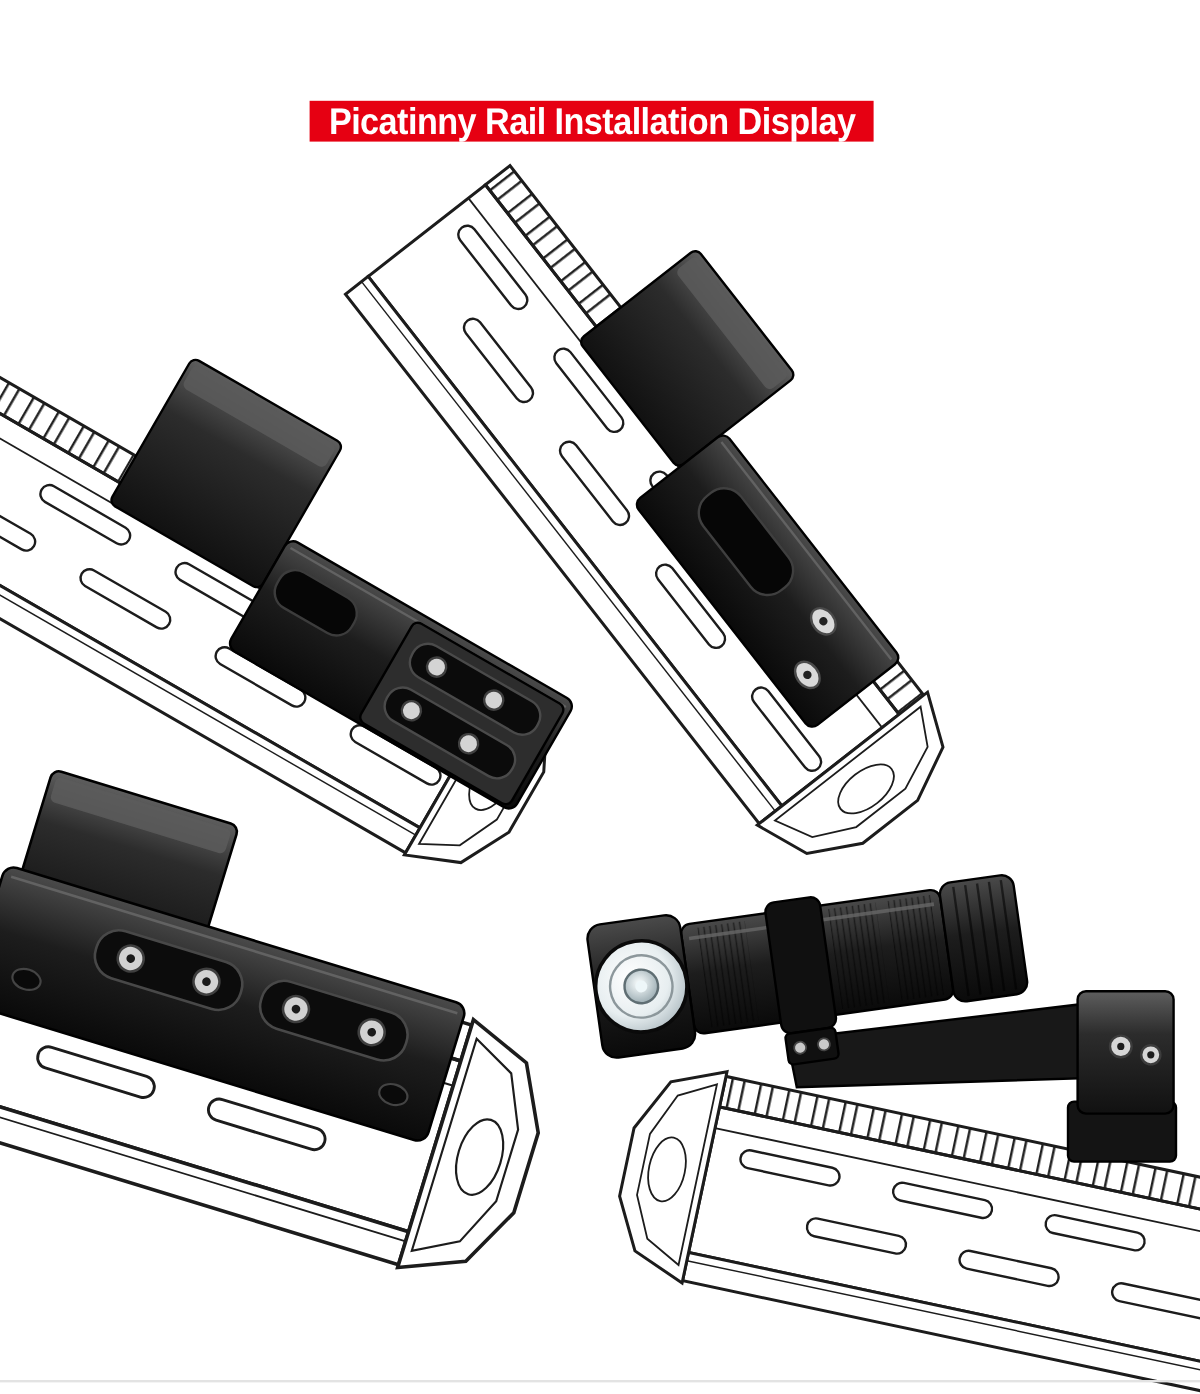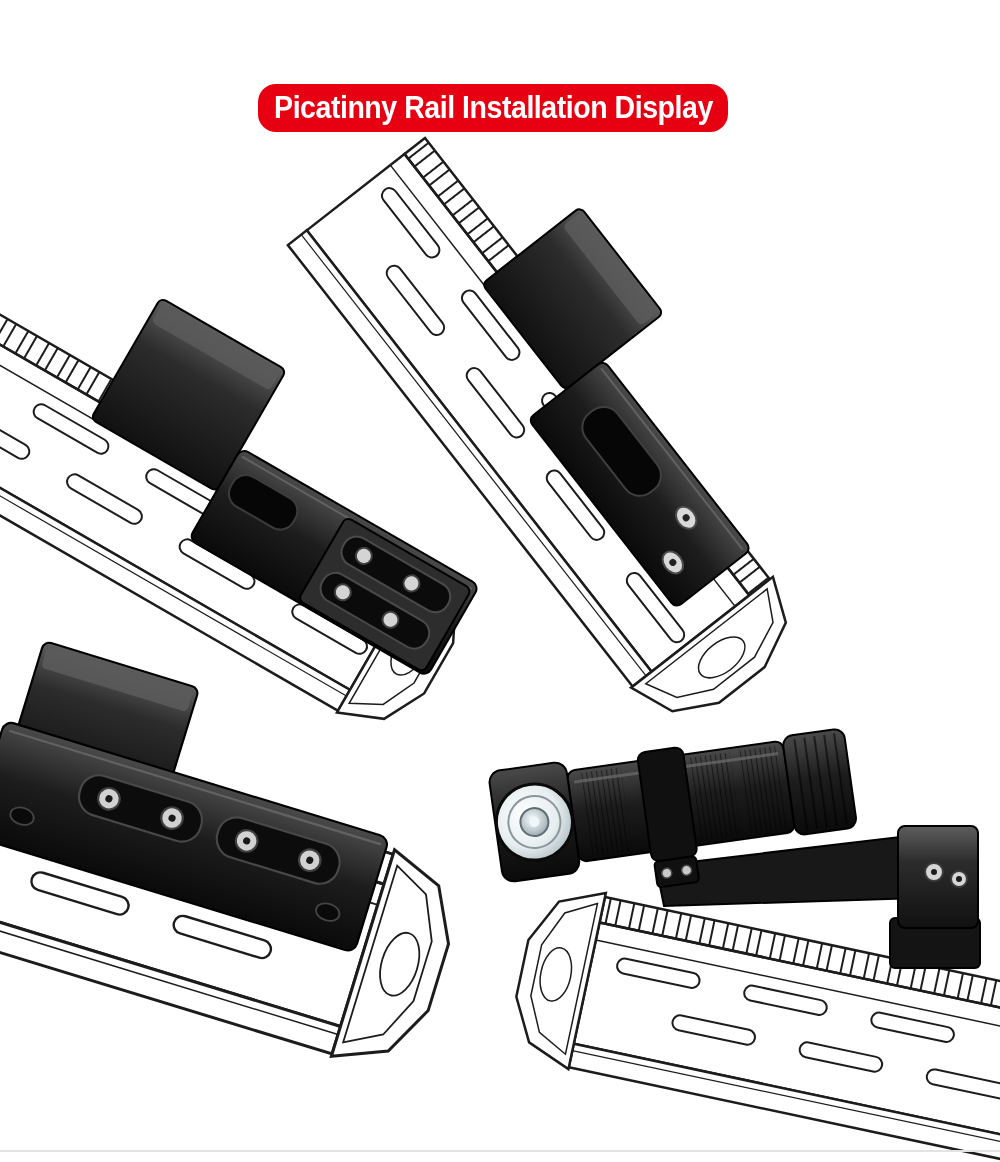--- a/index.html
+++ b/index.html
@@ -1,19 +1,19 @@
 <!DOCTYPE html>
 <html><head>
 <meta charset="utf-8">
 <style>
   html,body{margin:0;padding:0;background:#ffffff;}
   .page{position:relative;width:1000px;height:1162px;background:#ffffff;overflow:hidden;
         font-family:"Liberation Sans", sans-serif;}
-  .banner{position:absolute;left:258px;top:84px;width:470px;height:48px;background:#e60012;
-          display:flex;align-items:center;justify-content:center;z-index:5;border-radius:18px;}
+  .banner{position:absolute;left:258px;top:84px;width:470px;height:34px;background:#e60012;
+          display:flex;justify-content:center;z-index:5;}
   .banner-text{color:#ffffff;font-weight:700;font-size:31px;letter-spacing:-0.5px;
                transform:scaleX(0.92);white-space:nowrap;}
   .art{position:absolute;left:0;top:0;width:1000px;height:1162px;}
   .bottom-divider{position:absolute;left:0;bottom:10px;width:100%;height:2px;background:#e3e3e3;}
 </style>
 </head>
 <body>
 
 <div class="page">
 

